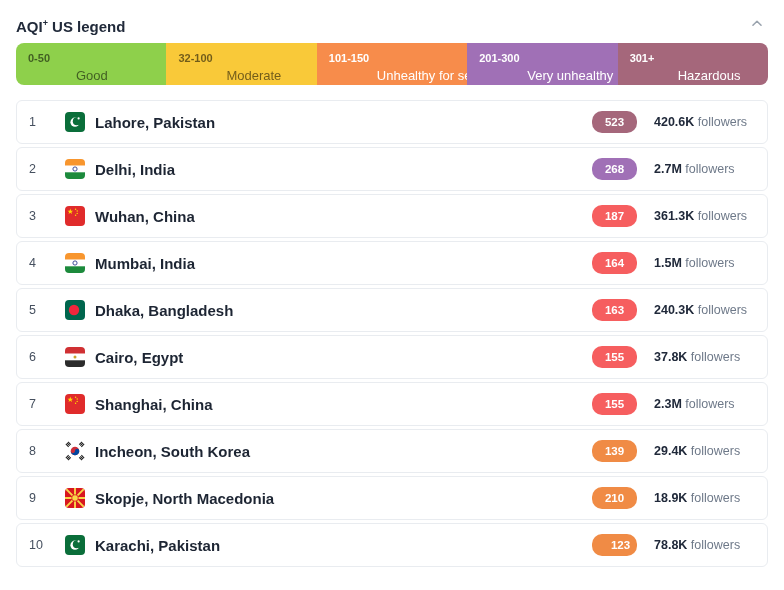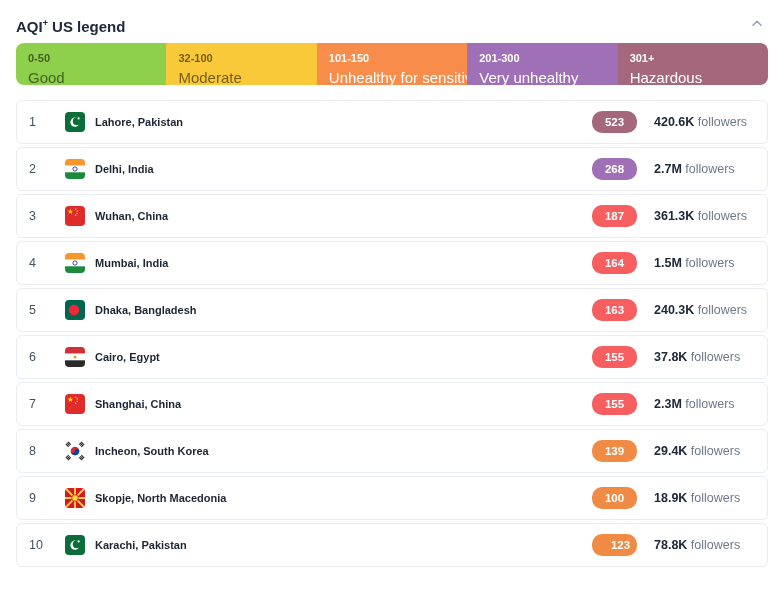--- a/index.html
+++ b/index.html
@@ -12,41 +12,41 @@
   .page { padding: 10px 16px 0 16px; }
 
   .page-header { display: flex; align-items: center; justify-content: space-between; height: 26px; }
   .page-title { font-size: 15px; font-weight: 700; color: #212a3a; margin-top: 6px; }
   .page-title sup { font-size: 9px; font-weight: 700; }
   .collapse-btn { background: none; border: none; padding: 2px; cursor: pointer; line-height: 0; }
 
   .legend { display: flex; height: 42px; border-radius: 8px; overflow: hidden; margin-top: 7px; }
   .legend-seg { flex: 1 1 0; padding: 7px 4px 0 12px; overflow: hidden; }
   .legend-range { font-size: 11px; font-weight: 700; line-height: 1.5; white-space: nowrap; }
-  .legend-label { font-size: 15px; line-height: 1.45; white-space: nowrap; }
+  .legend-label { font-size: 13px; line-height: 1.45; white-space: nowrap; margin-left: 48px; }
 
   .ranking-table { margin-top: 15px; }
   .thead, .trow {
     display: grid; grid-template-columns: 36px 527px 62px 1fr;
     align-items: center; padding: 0 12px;
   }
   .thead {
     height: 24px; background: #f5f7f9; border-radius: 6px;
     color: #5c6878; font-size: 11.5px; margin-bottom: 3px;
   }
   .thead sup { font-size: 8px; }
   .trow {
     height: 44px; background: #fff; border: 1px solid #e9ecf0;
     border-radius: 6px; margin-bottom: 3px; cursor: pointer;
   }
   .cell-rank { font-size: 12.5px; color: #46505f; }
   .cell-city { display: flex; align-items: center; gap: 10px; min-width: 0; }
   .flag { width: 20px; height: 20px; border-radius: 4px; overflow: hidden; flex: 0 0 auto; display: block; }
   .flag svg { display: block; width: 100%; height: 100%; }
-  .city-name { font-size: 11px; font-weight: 700; color: #1d2533; white-space: nowrap; text-align: center; }
+  .city-name { font-size: 15px; font-weight: 700; color: #1d2533; white-space: nowrap; text-align: center; }
   .aqi-badge {
     display: inline-flex; align-items: center; justify-content: center;
     min-width: 45px; height: 22px; border-radius: 10px;
     color: #fff; font-size: 11.5px; font-weight: 700;
   }
   .cell-followers { font-size: 12.5px; color: #6e7989; white-space: nowrap; }
   .followers-value { font-weight: 700; color: #20293a; }
 </style>
 </head>
 <body>
@@ -306,21 +306,21 @@
                   <line x1="0" y1="10" x2="20" y2="10"></line>
                   <line x1="1.2" y1="1.2" x2="18.8" y2="18.8"></line>
                   <line x1="18.8" y1="1.2" x2="1.2" y2="18.8"></line>
                 </g>
                 <circle cx="10" cy="10" r="3.3" fill="#f8d648" stroke="#d8171f" stroke-width="0.8"></circle>
               </svg>
             </span>
       <span class="city-name">Skopje, North Macedonia</span>
     </div>
     <div class="cell-aqi">
-      <span class="aqi-badge" style="background: rgb(240, 139, 69);">100</span>
+      <span class="aqi-badge" style="background: rgb(240, 139, 69);">210</span>
     </div>
     <div class="cell-followers">
       <span class="followers-value">18.9K</span>
       <span class="followers-word">followers</span>
     </div>
   </div>
 
   <div class="trow">
     <div class="cell-rank">10</div>
     <div class="cell-city">

